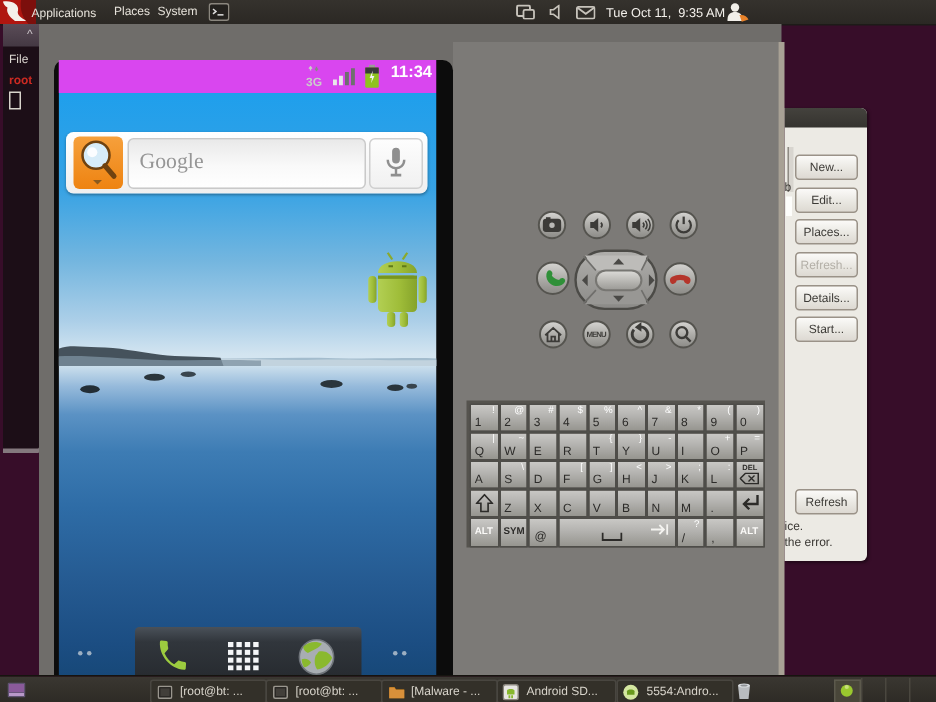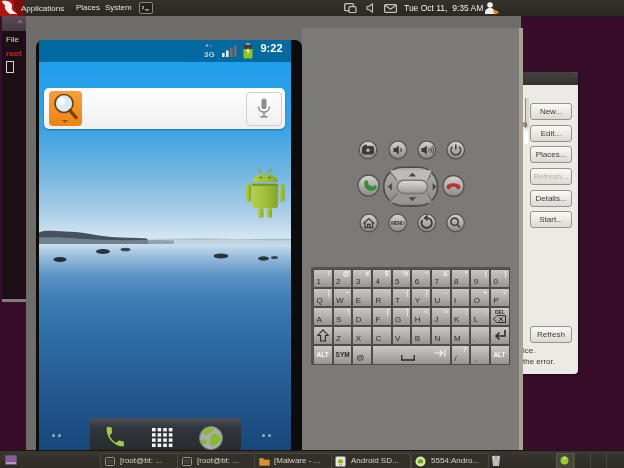--- a/index.html
+++ b/index.html
@@ -60,39 +60,39 @@
 <div class="ab" style="left:530px;top:167.5px;width:40px;height:15px;line-height:15px;background:linear-gradient(#fbfaf8,#e8e6e0 60%,#ddd9d2);border:1px solid #9a9288;border-radius:3px;color:#3c3a36;font-size:8px;text-align:center;color:#b3afa7;">Refresh...</div>
 <div class="ab" style="left:530px;top:190px;width:40px;height:15px;line-height:15px;background:linear-gradient(#fbfaf8,#e8e6e0 60%,#ddd9d2);border:1px solid #9a9288;border-radius:3px;color:#3c3a36;font-size:8px;text-align:center;">Details...</div>
 <div class="ab" style="left:530px;top:210.5px;width:40px;height:15px;line-height:15px;background:linear-gradient(#fbfaf8,#e8e6e0 60%,#ddd9d2);border:1px solid #9a9288;border-radius:3px;color:#3c3a36;font-size:8px;text-align:center;">Start...</div>
 <div class="ab" style="left:530px;top:325.5px;width:40px;height:15px;line-height:15px;background:linear-gradient(#fbfaf8,#e8e6e0 60%,#ddd9d2);border:1px solid #9a9288;border-radius:3px;color:#3c3a36;font-size:8px;text-align:center;">Refresh</div>
 <div class="ab" style="left:523px;top:346px;color:#3a3733;font-size:8px;">ice.</div>
 <div class="ab" style="left:523px;top:357px;color:#3a3733;font-size:8px;">the error.</div>
 <div class="ab" style="left:26px;top:16px;width:495px;height:434px;background:#6f6d6a;">
   <div class="ab" style="left:276px;top:12px;width:217px;height:422px;background:#7c7a77;"></div>
   <div class="ab" style="left:10px;top:23.5px;width:266px;height:410.5px;background:#0c0c0c;border-radius:7px 7px 0 0;"></div>
     <div class="ab" style="left:12.5px;top:23.5px;width:252.5px;height:410.5px;overflow:hidden;">
-  <div class="ab" style="left:0;top:0;width:252.5px;height:22px;background:#0369a1;">
+  <div class="ab" style="left:0;top:0;width:252.5px;height:22px;background:#d946ef;">
     <svg class="ab" style="left:165px;top:4px;" width="12" height="14" viewBox="0 0 12 14">
       <text x="0" y="13" fill="#cbcbcb" font-size="8" font-weight="bold" font-family="Liberation Sans">3G</text>
       <path d="M3,3 L3,0.5 M2,1.8 L3,0.5 L4,1.8" stroke="#cbcbcb" stroke-width="0.9" fill="none"></path>
       <path d="M7,0.5 L7,3 M6,1.7 L7,3 L8,1.7" stroke="#888" stroke-width="0.9" fill="none"></path>
     </svg>
     <svg class="ab" style="left:183px;top:5px;" width="16" height="12" viewBox="0 0 16 12">
       <rect x="0" y="8" width="2.6" height="4" fill="#e8e8e8"></rect>
       <rect x="4" y="5.5" width="2.6" height="6.5" fill="#e8e8e8"></rect>
       <rect x="8" y="3" width="2.6" height="9" fill="#6f6f6f"></rect>
       <rect x="12" y="0.5" width="2.6" height="11.5" fill="#6f6f6f"></rect>
     </svg>
     <svg class="ab" style="left:204px;top:3px;" width="10" height="16" viewBox="0 0 10 16">
       <rect x="3" y="0" width="4" height="2" fill="#9a9a9a"></rect>
       <rect x="0.5" y="2" width="9" height="13.5" rx="1" fill="#8fc31f"></rect>
       <rect x="0.5" y="2" width="9" height="4" fill="#3a3a3a"></rect>
       <path d="M5.6,4 L3.4,9 L5,9 L4.4,12.5 L6.6,7.6 L5,7.6 Z" fill="#f4f4f4"></path>
     </svg>
-    <div class="ab" style="left:222px;top:2.5px;color:#fff;font-size:11px;font-weight:bold;">9:22</div>
+    <div class="ab" style="left:222px;top:2.5px;color:#fff;font-size:11px;font-weight:bold;">11:34</div>
   </div>
   <div class="ab" style="left:0;top:22px;width:252.5px;height:389px;overflow:hidden;">
   <div class="ab" style="left:0;top:0;width:253px;height:181.5px;background:linear-gradient(#1f9fec,#36a2e4 35%,#74b6df 62%,#accfe8 84%,#d2e4f0 96%,#d8e8f2);"></div>
   <div class="ab" style="left:0;top:181.5px;width:253px;height:207.5px;background:linear-gradient(#cfe2ee,#96badb 7%,#5b92c4 16%,#3d7cb4 28%,#2e6ca6 46%,#255a91 70%,#1b4d82 90%,#174878);"></div>
   <svg class="ab" style="left:0;top:163px;" width="253" height="22" viewBox="0 0 253 22">
     <path d="M0,19 L0,13 C25,10.5 50,13.5 80,14 C115,14.7 150,12.8 185,13.8 C210,14.5 235,13.2 253,14 L253,19 Z" fill="#a3bccd"></path>
     <path d="M95,19 L95,14.5 C120,13 145,15.5 170,14.8 C200,14 230,15.8 253,15 L253,19 Z" fill="#c2d3de"></path>
     <path d="M0,19 L0,7.5 C8,4.5 16,6.5 26,6.5 C40,6.5 52,9.5 68,11.5 C80,13 95,12.5 108,13.5 L110,19 Z" fill="#45525c"></path>
     <path d="M0,19 L0,12.5 C18,11.5 40,14 62,14.8 C85,15.6 110,14.6 135,15.4 L135,19 Z" fill="#7d93a2" opacity="0.75"></path>
   </svg>
@@ -105,20 +105,23 @@
     <ellipse cx="235.5" cy="17.5" rx="3.5" ry="1.6" fill="#39454e"></ellipse>
   </svg>
   <div class="ab" style="left:5.5px;top:26.5px;width:241px;height:41px;background:linear-gradient(#ffffff,#efefef);border-radius:5px;box-shadow:0 1px 2px rgba(0,0,0,0.35);">
   <div class="ab" style="left:5px;top:3px;width:33px;height:35px;background:linear-gradient(#f6a03c,#ee8311);border-radius:4px;">
     <svg class="ab" style="left:3px;top:2px;" width="27" height="31" viewBox="0 0 27 31">
       <circle cx="12" cy="10.5" r="9" fill="#d7ecf8" stroke="#6f4210" stroke-width="1.7"></circle>
       <circle cx="9.5" cy="8.5" r="3.4" fill="#ffffff" opacity="0.9"></circle>
       <path d="M18,17.5 L24,24.5" stroke="#6f4210" stroke-width="3.4" stroke-linecap="round"></path>
       <path d="M10,27 L16,27 L13,30 Z" fill="#8a5a1e"></path>
     </svg>
+  </div>
+  <div class="ab" style="left:41px;top:4px;width:157px;height:32px;background:linear-gradient(#e9e9e9,#f9f9f9 55%,#ffffff);border:1px solid #c9c9c9;border-radius:4px;">
+    <div class="ab" style="left:7px;top:7px;color:#969696;font-size:14.5px;font-family:'Liberation Serif',serif;">Google</div>
   </div>
   <div class="ab" style="left:202px;top:4px;width:34px;height:32px;background:linear-gradient(#fdfdfd,#f1f1f1);border:1px solid #cfcfcf;border-radius:4px;">
     <svg class="ab" style="left:10px;top:5px;" width="14" height="22" viewBox="0 0 14 22">
       <rect x="4.4" y="0.5" width="5.2" height="10.5" rx="2.6" fill="#8f8f8f"></rect>
       <path d="M1.5,8.5 C1.5,16 12.5,16 12.5,8.5" stroke="#8f8f8f" stroke-width="1.6" fill="none"></path>
       <line x1="7" y1="14.2" x2="7" y2="18" stroke="#8f8f8f" stroke-width="1.6"></line>
       <line x1="3.5" y1="18.8" x2="10.5" y2="18.8" stroke="#8f8f8f" stroke-width="1.8"></line>
     </svg>
   </div>
 </div>

